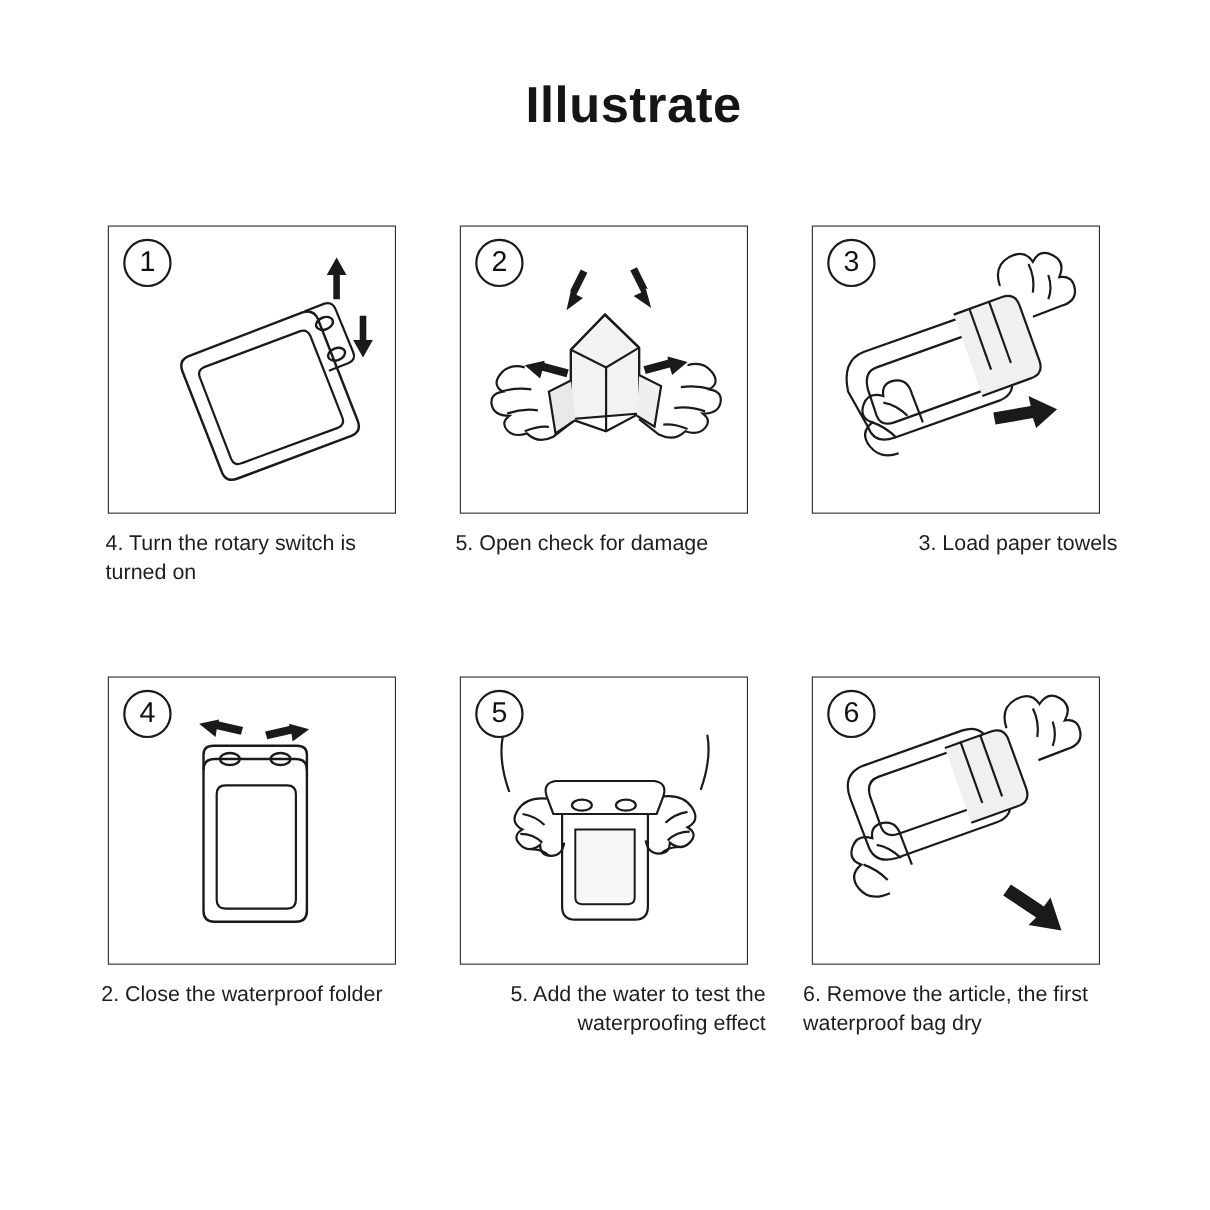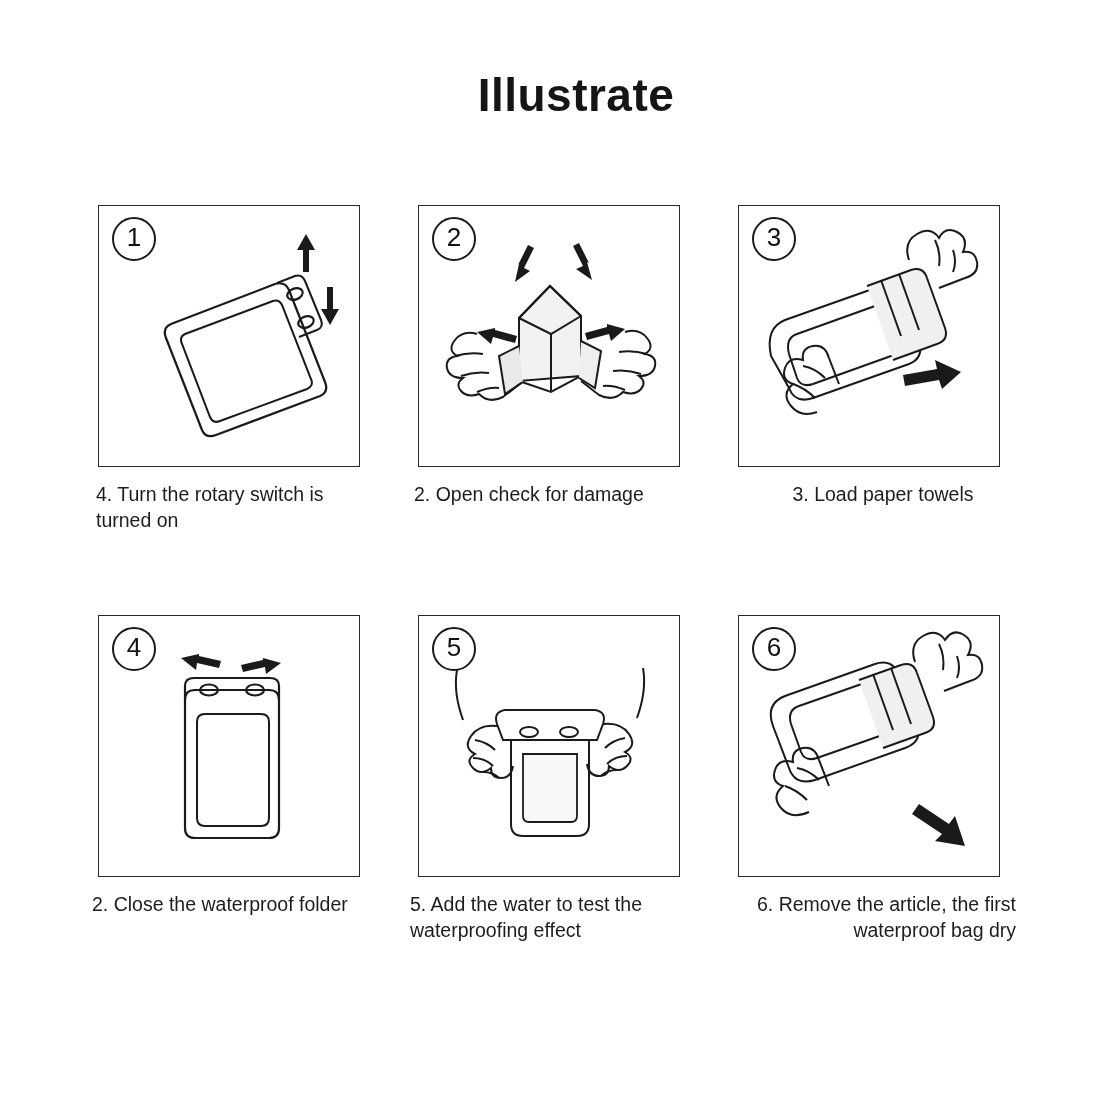--- a/index.html
+++ b/index.html
@@ -71,24 +71,24 @@
     width: 300px;
     font-size: 19.5px;
     line-height: 26px;
     color: #1d1d1d;
     text-align: center;
     padding: 0 4px;
     box-sizing: border-box;
   }
   .cell.c1 .caption { text-align: left; padding-left: 16px; }
   .cell.c2 .caption { text-align: left; padding-left: 14px; }
-  .cell.c3 .caption { text-align: center; padding-left: 30px; }
+  .cell.c3 .caption { text-align: right; padding-left: 30px; }
   .cell.c4 .caption { text-align: left; padding-left: 12px; }
-  .cell.c5 .caption { text-align: left; padding-left: 10px; }
-  .cell.c6 .caption { text-align: right; padding-left: 10px; }
+  .cell.c5 .caption { text-align: right; padding-left: 10px; }
+  .cell.c6 .caption { text-align: left; padding-left: 10px; }
   .art {
     position: absolute;
     inset: 0;
   }
   svg { display: block; }
 </style>
 </head>
 <body>
 
 <div class="page-title">Illustrate</div>
@@ -147,21 +147,21 @@
 
           <g fill="#1a1a1a" stroke="none">
             <path d="M76 122 l-18 4 l14 12 l2 -7 l22 6 l2 -7 l-22 -6 z"></path>
             <path d="M188 118 l18 5 l-14 12 l-2 -7 l-22 6 l-2 -7 l22 -6 z"></path>
             <path d="M100 58 l-4 18 l15 -11 l-6 -3 l10 -20 l-6 -3 l-10 20 z"></path>
             <path d="M168 56 l5 18 l-16 -11 l7 -3 l-10 -20 l6 -3 l10 20 z"></path>
           </g>
         </svg>
       </div>
     </div>
-    <div class="caption">2. Open check for damage</div>
+    <div class="caption">5. Open check for damage</div>
   </div>
 
   <div class="cell c3">
     <div class="frame">
       <div class="badge">3</div>
       <div class="art">
         <svg width="262" height="262" viewBox="0 0 262 262" fill="none" stroke="#1a1a1a" stroke-width="2">
 
           <path d="M32 150 q-6 -28 14 -36 l96 -34 q16 -5 22 10 l16 46 q5 16 -10 22 l-96 34 q-18 6 -24 -10 z" fill="#fff"></path>
           <path d="M50 148 q-4 -16 8 -20 l78 -28 q10 -4 14 6 l10 30 q4 10 -8 14 l-78 28 q-12 4 -16 -6 z"></path>

